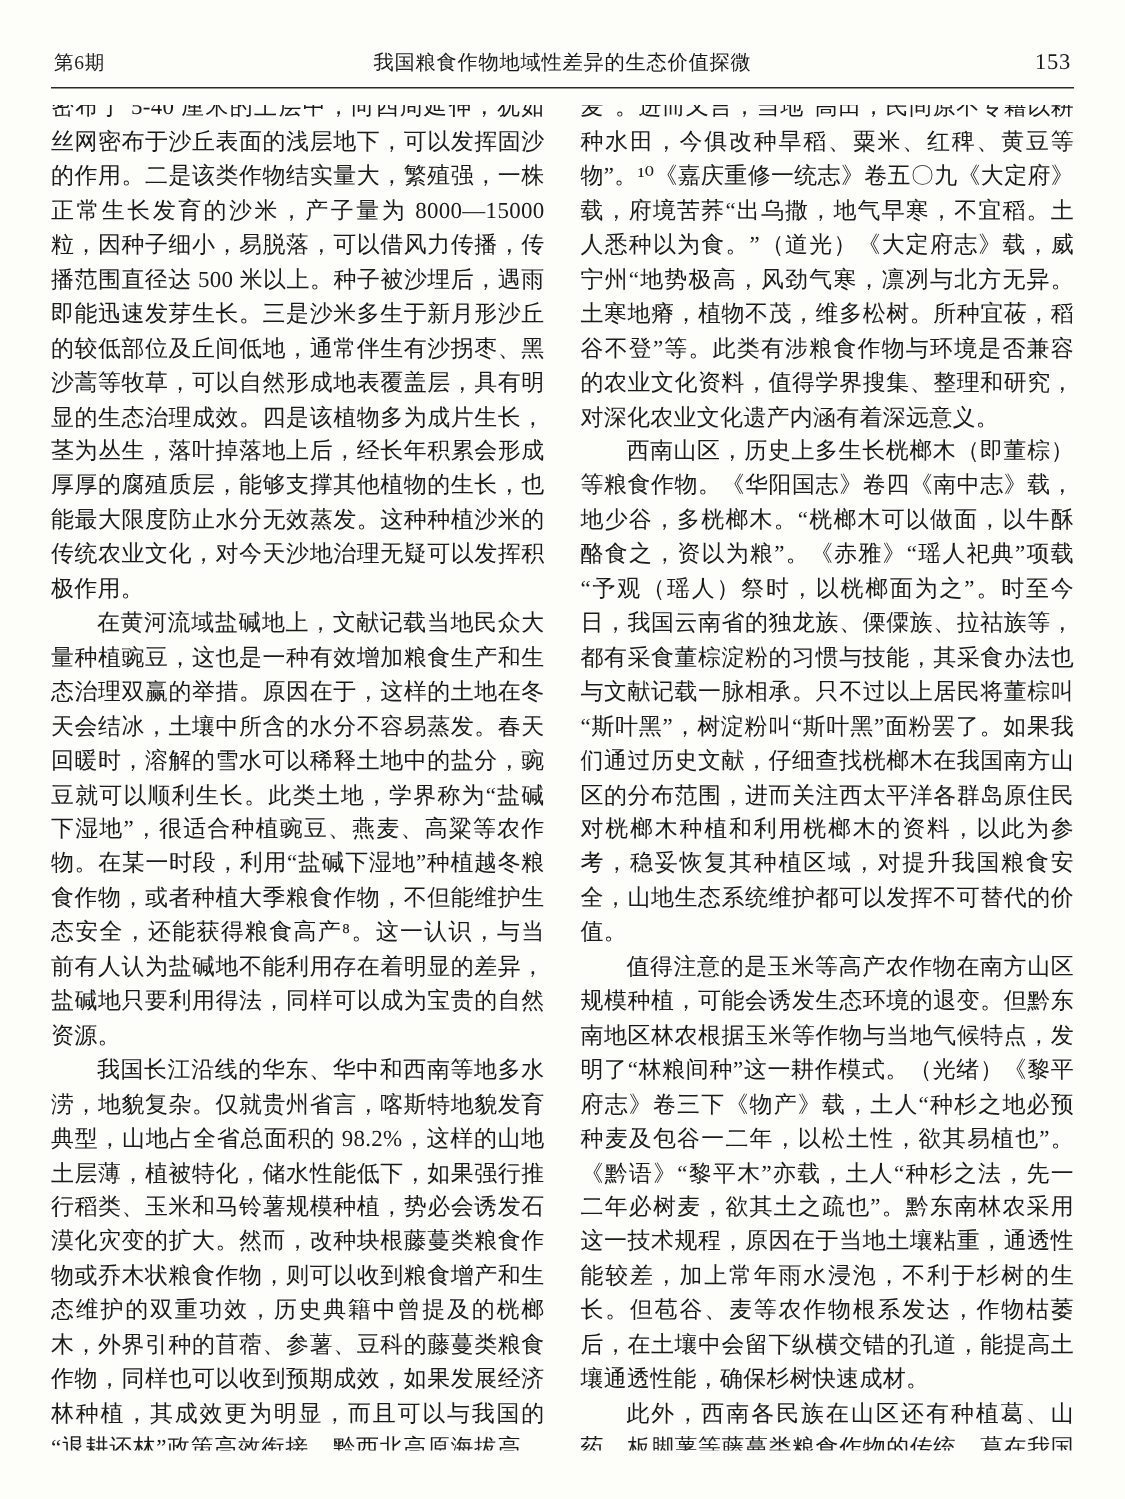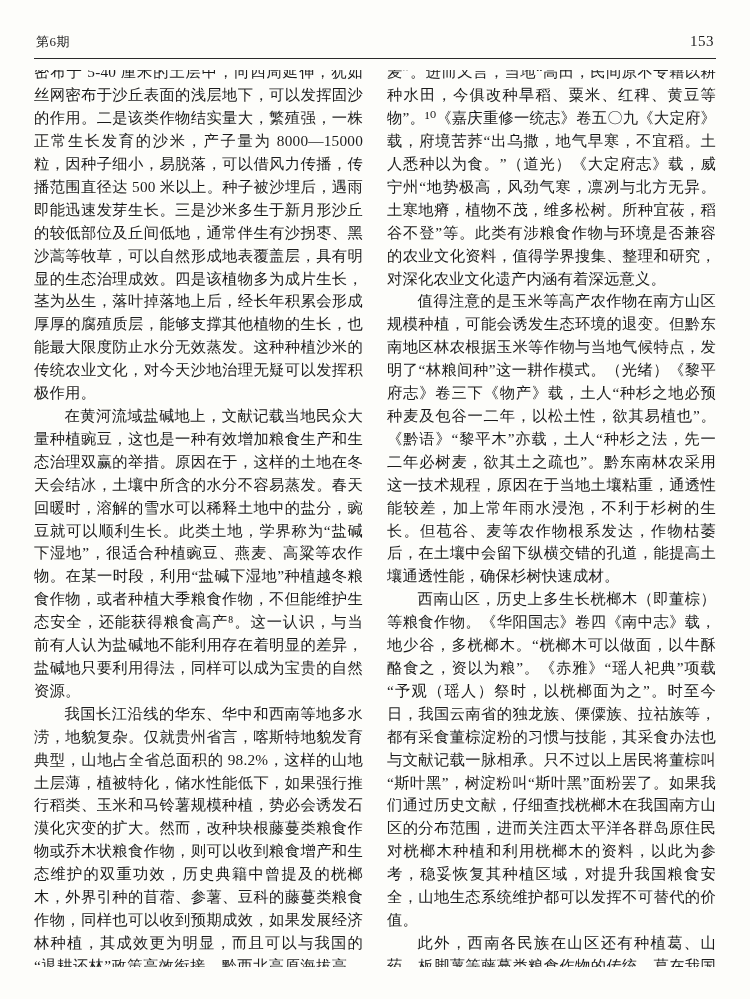--- a/index.html
+++ b/index.html
@@ -52,35 +52,36 @@
   .col p{margin:0;}
   .col p.indent{text-indent:2em;}
 </style>
 </head>
 <body>
 
 <div class="page">
 
   <div class="page-header">
     <span class="hdr-issue">第6期</span>
+    <span class="hdr-title">我国粮食作物地域性差异的生态价值探微</span>
     <span class="hdr-page">153</span>
   </div>
 
   <hr class="header-rule">
 
   <div class="columns">
 
     <div class="col">
       <p>米是我国西北和华北等干旱地区一种耐寒、耐旱的沙地农作物和优质牧草。这种作物特点有四：一是主根短小，侧根很长，有时长达 8-10 米，密布于 5-40 厘米的土层中，向四周延伸，犹如丝网密布于沙丘表面的浅层地下，可以发挥固沙的作用。二是该类作物结实量大，繁殖强，一株正常生长发育的沙米，产子量为 8000—15000 粒，因种子细小，易脱落，可以借风力传播，传播范围直径达 500 米以上。种子被沙埋后，遇雨即能迅速发芽生长。三是沙米多生于新月形沙丘的较低部位及丘间低地，通常伴生有沙拐枣、黑沙蒿等牧草，可以自然形成地表覆盖层，具有明显的生态治理成效。四是该植物多为成片生长，茎为丛生，落叶掉落地上后，经长年积累会形成厚厚的腐殖质层，能够支撑其他植物的生长，也能最大限度防止水分无效蒸发。这种种植沙米的传统农业文化，对今天沙地治理无疑可以发挥积极作用。</p>
       <p class="indent">在黄河流域盐碱地上，文献记载当地民众大量种植豌豆，这也是一种有效增加粮食生产和生态治理双赢的举措。原因在于，这样的土地在冬天会结冰，土壤中所含的水分不容易蒸发。春天回暖时，溶解的雪水可以稀释土地中的盐分，豌豆就可以顺利生长。此类土地，学界称为“盐碱下湿地”，很适合种植豌豆、燕麦、高粱等农作物。在某一时段，利用“盐碱下湿地”种植越冬粮食作物，或者种植大季粮食作物，不但能维护生态安全，还能获得粮食高产⁸。这一认识，与当前有人认为盐碱地不能利用存在着明显的差异，盐碱地只要利用得法，同样可以成为宝贵的自然资源。</p>
       <p class="indent">我国长江沿线的华东、华中和西南等地多水涝，地貌复杂。仅就贵州省言，喀斯特地貌发育典型，山地占全省总面积的 98.2%，这样的山地土层薄，植被特化，储水性能低下，如果强行推行稻类、玉米和马铃薯规模种植，势必会诱发石漠化灾变的扩大。然而，改种块根藤蔓类粮食作物或乔木状粮食作物，则可以收到粮食增产和生态维护的双重功效，历史典籍中曾提及的桄榔木，外界引种的苜蓿、参薯、豆科的藤蔓类粮食作物，同样也可以收到预期成效，如果发展经济林种植，其成效更为明显，而且可以与我国的“退耕还林”政策高效衔接。黔西北高原海拔高、年积温较低、河谷深切、坡度大，一遇大雨，容易诱发大面积水土流失。对待这样的地带，当地居民多种丛生状和匍匐状的粮食作物⁹。（万历）《贵州通志》卷十《合属志</p>
     </div>
 
     <div class="col">
       <p>八》载，威宁卫境“风气刚劲多寒，故粳稻难艺，惟种菽、荍、稷、麦”。乾隆年间，贵州总督张广泗奏，“威宁州地土不宜稻米，向只种莜麦”。进而又言，当地“高田，民间原不专藉以耕种水田，今俱改种旱稻、粟米、红稗、黄豆等物”。¹⁰《嘉庆重修一统志》卷五〇九《大定府》载，府境苦荞“出乌撒，地气早寒，不宜稻。土人悉种以为食。”（道光）《大定府志》载，威宁州“地势极高，风劲气寒，凛冽与北方无异。土寒地瘠，植物不茂，维多松树。所种宜莜，稻谷不登”等。此类有涉粮食作物与环境是否兼容的农业文化资料，值得学界搜集、整理和研究，对深化农业文化遗产内涵有着深远意义。</p>
+      <p class="indent">西南山区，历史上多生长桄榔木（即董棕）等粮食作物。《华阳国志》卷四《南中志》载，地少谷，多桄榔木。“桄榔木可以做面，以牛酥酪食之，资以为粮”。《赤雅》“瑶人祀典”项载“予观（瑶人）祭时，以桄榔面为之”。时至今日，我国云南省的独龙族、傈僳族、拉祜族等，都有采食董棕淀粉的习惯与技能，其采食办法也与文献记载一脉相承。只不过以上居民将董棕叫“斯叶黑”，树淀粉叫“斯叶黑”面粉罢了。如果我们通过历史文献，仔细查找桄榔木在我国南方山区的分布范围，进而关注西太平洋各群岛原住民对桄榔木种植和利用桄榔木的资料，以此为参考，稳妥恢复其种植区域，对提升我国粮食安全，山地生态系统维护都可以发挥不可替代的价值。</p>
       <p class="indent">值得注意的是玉米等高产农作物在南方山区规模种植，可能会诱发生态环境的退变。但黔东南地区林农根据玉米等作物与当地气候特点，发明了“林粮间种”这一耕作模式。（光绪）《黎平府志》卷三下《物产》载，土人“种杉之地必预种麦及包谷一二年，以松土性，欲其易植也”。《黔语》“黎平木”亦载，土人“种杉之法，先一二年必树麦，欲其土之疏也”。黔东南林农采用这一技术规程，原因在于当地土壤粘重，通透性能较差，加上常年雨水浸泡，不利于杉树的生长。但苞谷、麦等农作物根系发达，作物枯萎后，在土壤中会留下纵横交错的孔道，能提高土壤通透性能，确保杉树快速成材。</p>
-      <p class="indent">西南山区，历史上多生长桄榔木（即董棕）等粮食作物。《华阳国志》卷四《南中志》载，地少谷，多桄榔木。“桄榔木可以做面，以牛酥酪食之，资以为粮”。《赤雅》“瑶人祀典”项载“予观（瑶人）祭时，以桄榔面为之”。时至今日，我国云南省的独龙族、傈僳族、拉祜族等，都有采食董棕淀粉的习惯与技能，其采食办法也与文献记载一脉相承。只不过以上居民将董棕叫“斯叶黑”，树淀粉叫“斯叶黑”面粉罢了。如果我们通过历史文献，仔细查找桄榔木在我国南方山区的分布范围，进而关注西太平洋各群岛原住民对桄榔木种植和利用桄榔木的资料，以此为参考，稳妥恢复其种植区域，对提升我国粮食安全，山地生态系统维护都可以发挥不可替代的价值。</p>
       <p class="indent">此外，西南各民族在山区还有种植葛、山药、板脚薯等藤蔓类粮食作物的传统。葛在我国历史上是重要粮食作物，（乾隆）《贵州通志》卷十五载，“安笼府产粉葛，蔓延遍野，根可漉粉”。（嘉庆）《苗防备览》卷九《风俗下》载，今湖南湘西和贵州</p>
     </div>
 
   </div>
 
 </div>
 
 </body></html>

